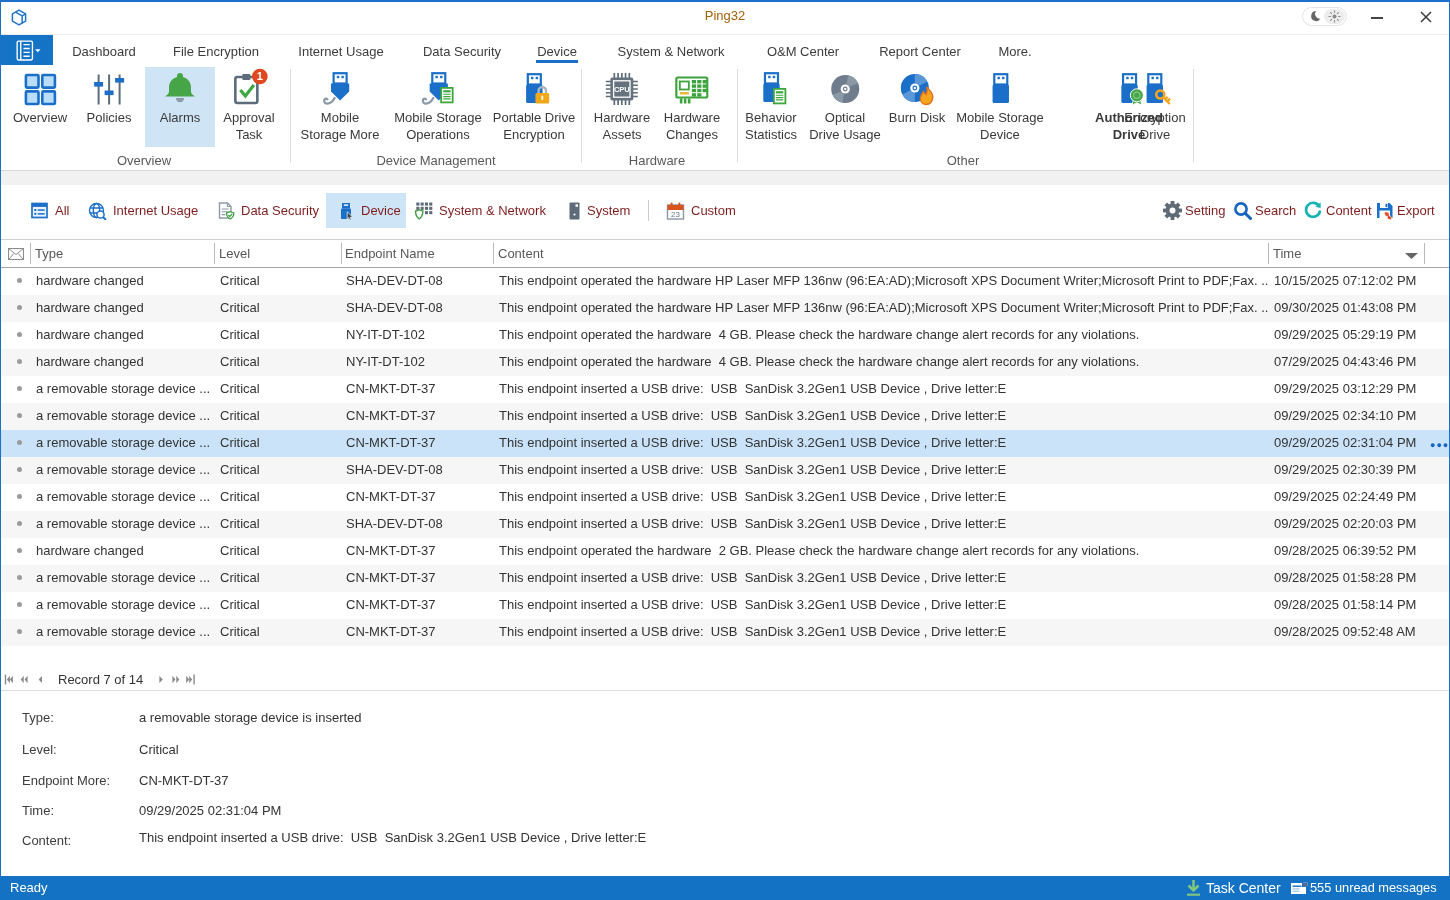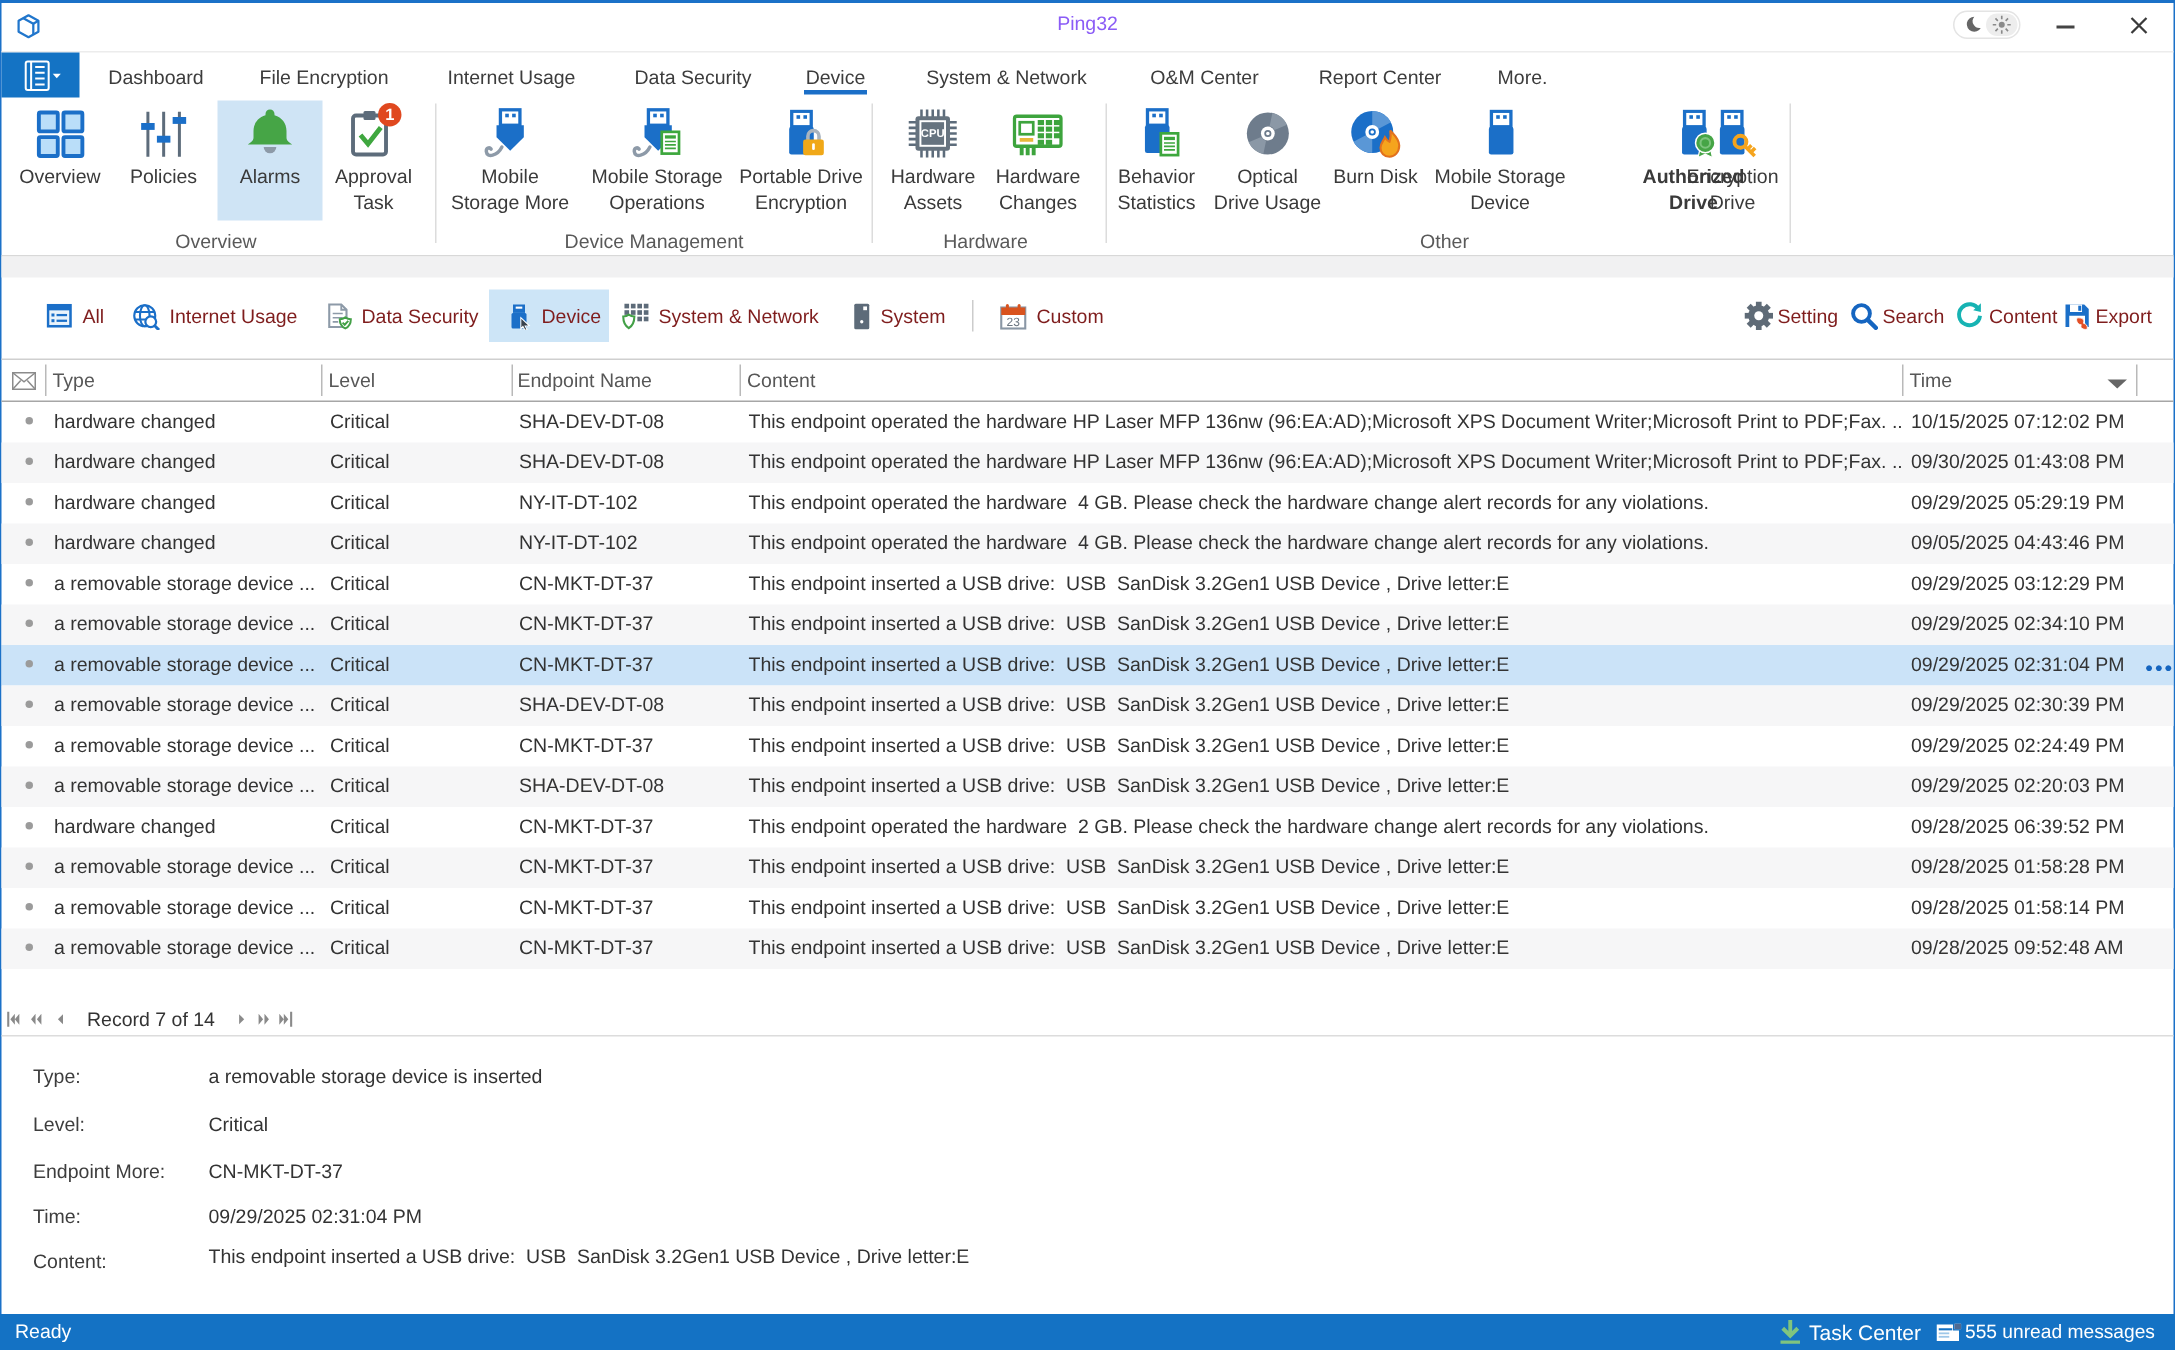--- a/index.html
+++ b/index.html
@@ -4,21 +4,21 @@
 *{margin:0;padding:0;box-sizing:border-box}
 html,body{width:1450px;height:900px;overflow:hidden;background:#fff;
   font-family:"Liberation Sans",sans-serif;}
 #win{position:absolute;left:0;top:0;width:1450px;height:900px;background:#fff;}
 .a{position:absolute}
 
 #bt{left:0;top:0;width:1450px;height:2px;background:#1b71c8}
 #bl{left:0;top:0;width:1px;height:900px;background:#1b71c8}
 #br{left:1449px;top:0;width:1px;height:900px;background:#1b71c8}
 
-#title{left:0;top:8px;width:1450px;text-align:center;font-size:13px;color:#8b5cf6}
+#title{left:0;top:8px;width:1450px;text-align:center;font-size:13px;color:#a16207}
 #tbline{left:1px;top:34px;width:1448px;height:1px;background:#ececec}
 #pill{left:1302px;top:7px;width:45px;height:19px;border:1px solid #e4e4e4;border-radius:10px;background:#fff}
 #pillsun{left:1324px;top:9px;width:21px;height:15px;border-radius:8px;background:#ededed}
 #minb{left:1371px;top:17px;width:12px;height:2px;background:#444}
 
 #menubtn{left:1px;top:35px;width:52px;height:30px;background:#1473c4;display:flex;align-items:center;justify-content:center}
 .tab{top:44px;font-size:13px;color:#3c3c3c;white-space:nowrap;transform:translateX(-50%)}
 #devline{left:536px;top:60px;width:42px;height:3px;background:#1b6fc8}
 
 .ritem{top:67px;height:80px;transform:translateX(-50%);text-align:center}
@@ -553,21 +553,21 @@
         <div class="cell" style="left:345px">NY-IT-DT-102</div>
         <div class="cell" style="left:498px">This endpoint operated the hardware&nbsp; 4 GB. Please check the hardware change alert records for any violations.</div>
         <div class="cell" style="left:1273px">09/29/2025 05:29:19 PM</div>
       </div>
   <div class="a row alt" style="top:349px">
         <div class="dot"></div>
         <div class="cell" style="left:35px">hardware changed</div>
         <div class="cell" style="left:219px">Critical</div>
         <div class="cell" style="left:345px">NY-IT-DT-102</div>
         <div class="cell" style="left:498px">This endpoint operated the hardware&nbsp; 4 GB. Please check the hardware change alert records for any violations.</div>
-        <div class="cell" style="left:1273px">09/05/2025 04:43:46 PM</div>
+        <div class="cell" style="left:1273px">07/29/2025 04:43:46 PM</div>
       </div>
   <div class="a row" style="top:376px">
         <div class="dot"></div>
         <div class="cell" style="left:35px">a removable storage device ...</div>
         <div class="cell" style="left:219px">Critical</div>
         <div class="cell" style="left:345px">CN-MKT-DT-37</div>
         <div class="cell" style="left:498px">This endpoint inserted a USB drive:&nbsp; USB&nbsp; SanDisk 3.2Gen1 USB Device , Drive letter:E</div>
         <div class="cell" style="left:1273px">09/29/2025 03:12:29 PM</div>
       </div>
   <div class="a row alt" style="top:403px">

